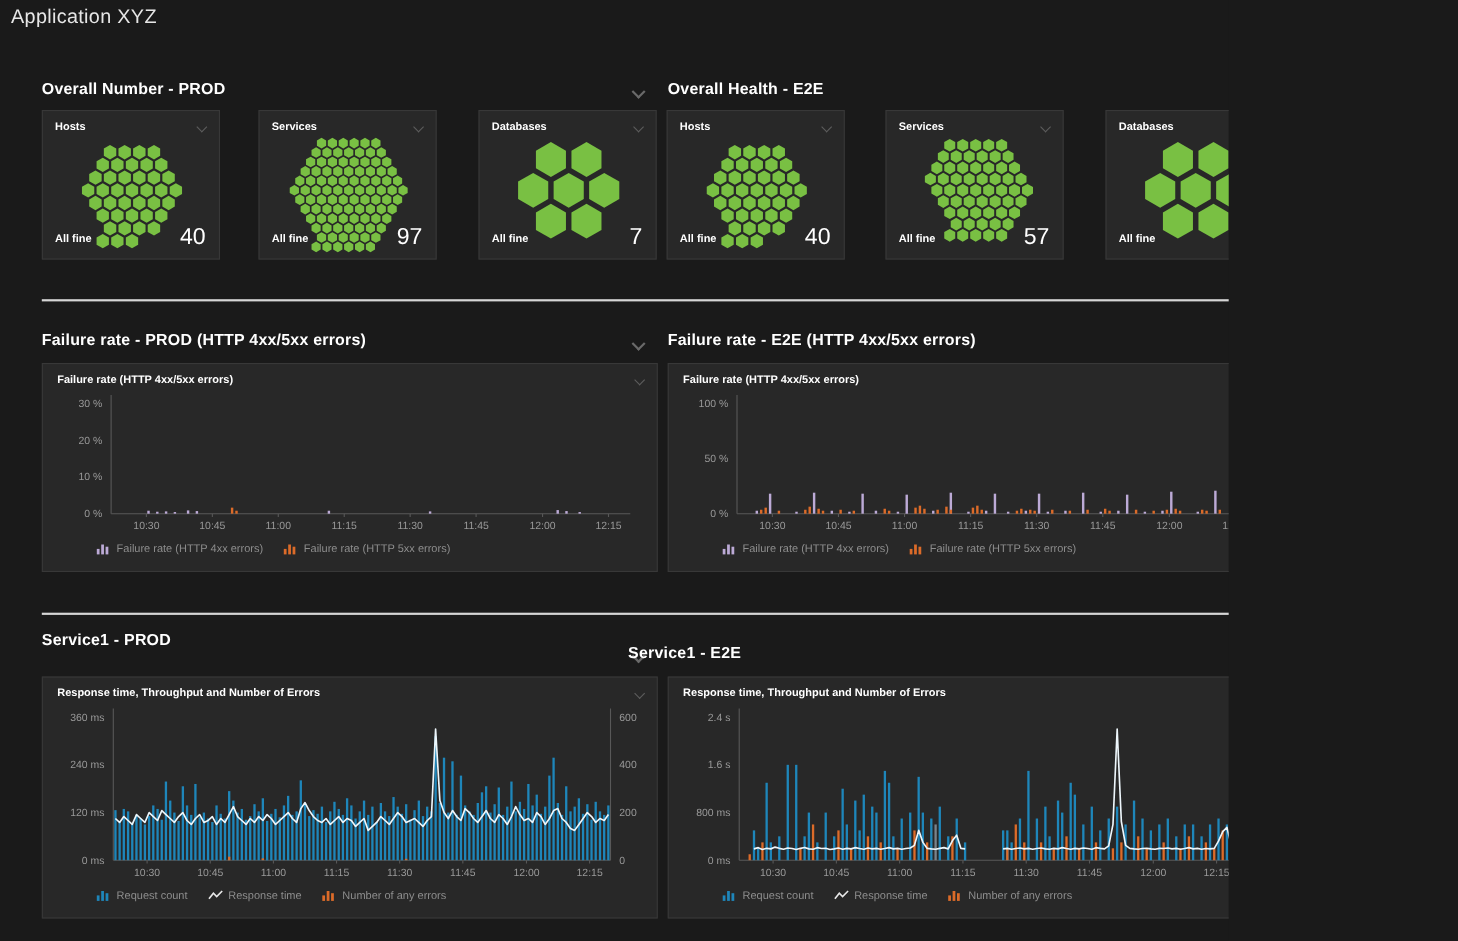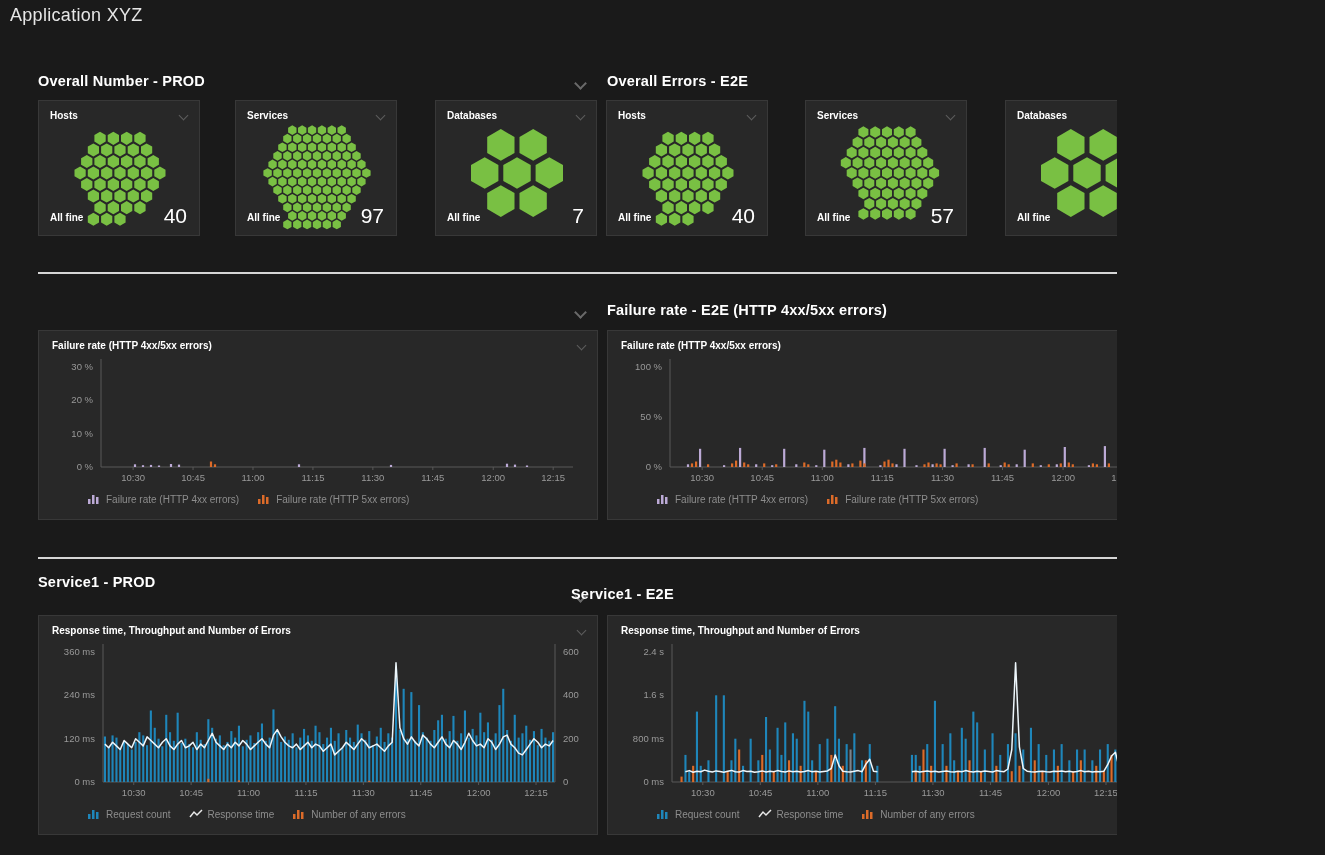--- a/index.html
+++ b/index.html
@@ -24,21 +24,21 @@
   .axl{stroke:#585858;stroke-width:1;}
 </style>
 </head>
 <body>
 
 <div class="page">
   <div class="page-title">Application XYZ</div>
 
   <div class="sec-h" style="left:38px;top:73px">Overall Number - PROD</div>
   <span class="chev" style="left:576px;top:79px"></span>
-  <div class="sec-h" style="left:607px;top:73px">Overall Errors - E2E</div>
+  <div class="sec-h" style="left:607px;top:73px">Overall Health - E2E</div>
   <span class="chev" style="left:1148px;top:79px"></span>
 
   <div id="health-layer">
       <div class="tile" style="left: 38px; top: 100px; width: 162px; height: 136px;">
         <span class="tile-label">Hosts</span>
         <span class="chev-in"></span>
         <svg width="162" height="136">
           <polygon points="81.0,65.5 86.6,68.7 86.6,75.3 81.0,78.5 75.4,75.3 75.4,68.7" fill="#79c043"></polygon>
           <polygon points="74.3,77.0 80.0,80.3 80.0,86.8 74.3,90.1 68.7,86.8 68.7,80.3" fill="#79c043"></polygon>
           <polygon points="87.7,77.0 93.3,80.3 93.3,86.8 87.7,90.1 82.0,86.8 82.0,80.3" fill="#79c043"></polygon>
@@ -336,20 +336,21 @@
   <div class="tile" style="left:1205px;top:128px;width:113px;height:108px">
     <span class="tile-label" style="top:13px">Problems</span>
     <span class="problems-dash"></span>
     <span class="chev-in" style="top:15px"></span>
     <span class="count problems-value">0</span>
   </div>
 
   <div class="divider" style="top:272px"></div>
   <span class="chev" style="left:1148px;top:280px"></span>
 
+  <div class="sec-h" style="left:38px;top:302px">Failure rate - PROD (HTTP 4xx/5xx errors)</div>
   <span class="chev" style="left:576px;top:308px"></span>
   <div class="sec-h" style="left:607px;top:302px">Failure rate - E2E (HTTP 4xx/5xx errors)</div>
   <span class="chev" style="left:1148px;top:308px"></span>
 
   <div class="divider" style="top:557px"></div>
   <span class="chev" style="left:1148px;top:565px"></span>
 
   <div class="sec-h" style="left:38px;top:574px">Service1 - PROD</div>
   <span class="chev" style="left:576px;top:592px"></span>
   <div class="sec-h" style="left:571px;top:586px">Service1 - E2E</div>

